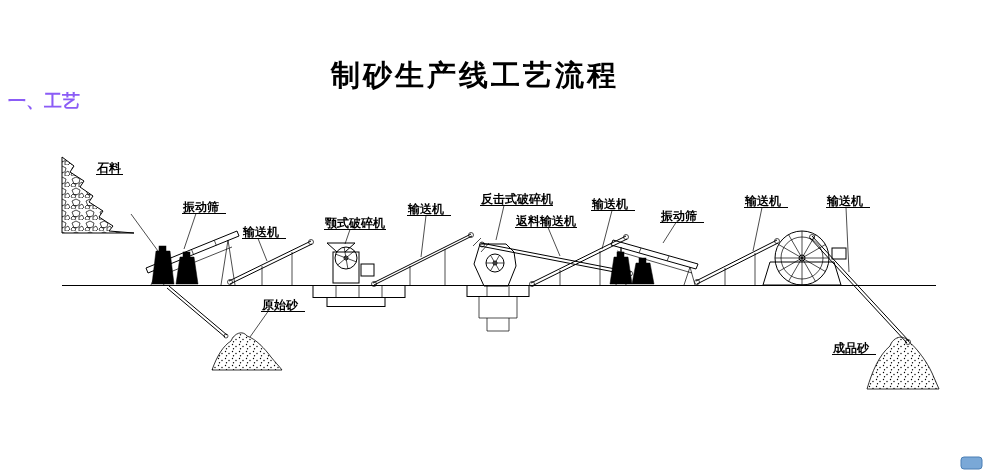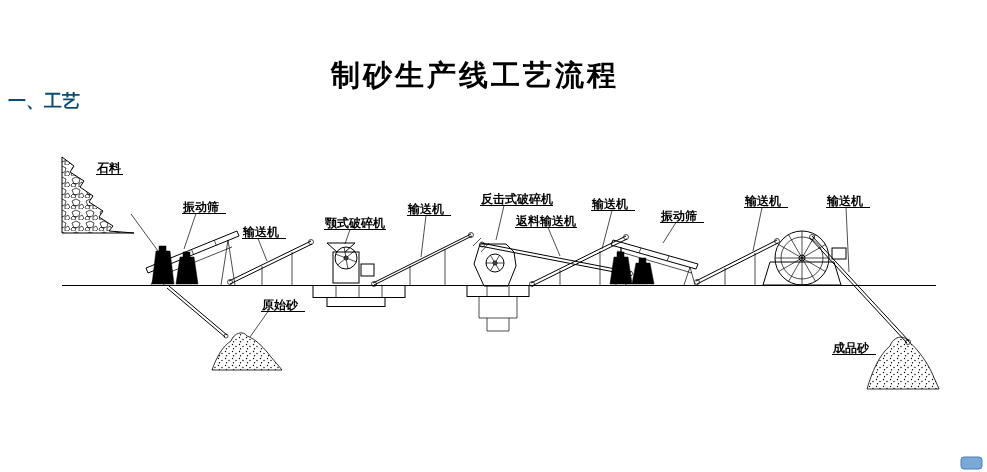--- a/index.html
+++ b/index.html
@@ -10,21 +10,21 @@
     font-family:"Liberation Sans","DejaVu Sans",sans-serif;
   }
   .title {
     position:absolute; top:56px; left:0; width:950px; text-align:center;
     font-family:"Liberation Serif","DejaVu Serif",serif;
     font-size:29px; font-weight:bold; letter-spacing:3px; color:#000;
   }
   .heading {
     position:absolute; top:89px; left:8px;
     font-family:"Liberation Serif","DejaVu Serif",serif;
-    font-size:18px; font-weight:bold; color:#0c4a6e;
+    font-size:18px; font-weight:bold; color:#8b5cf6;
   }
   svg.diagram { position:absolute; left:0; top:0; width:987px; height:472px; }
   .ln   { fill:none; stroke:#000; stroke-width:1; }
   .thin { fill:none; stroke:#000; stroke-width:0.7; }
   .solid{ fill:#000; stroke:#000; stroke-width:0.5; }
   .lbl  { font-family:"Liberation Sans","DejaVu Sans",sans-serif;
           font-size:12px; font-weight:bold; fill:#000; }
 </style>
 </head>
 <body>

